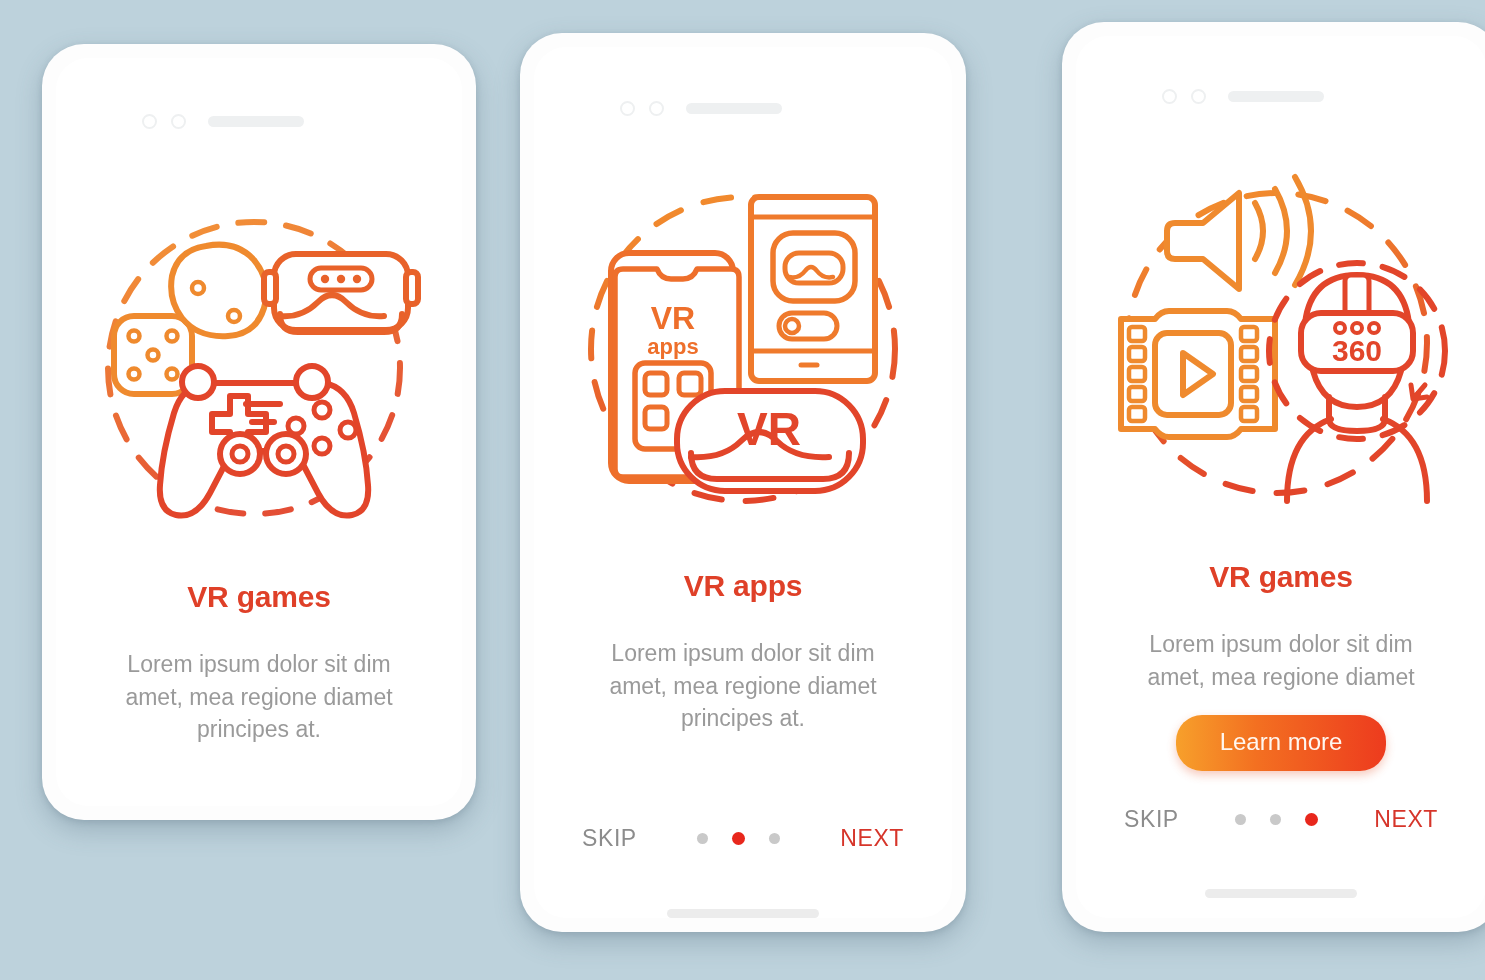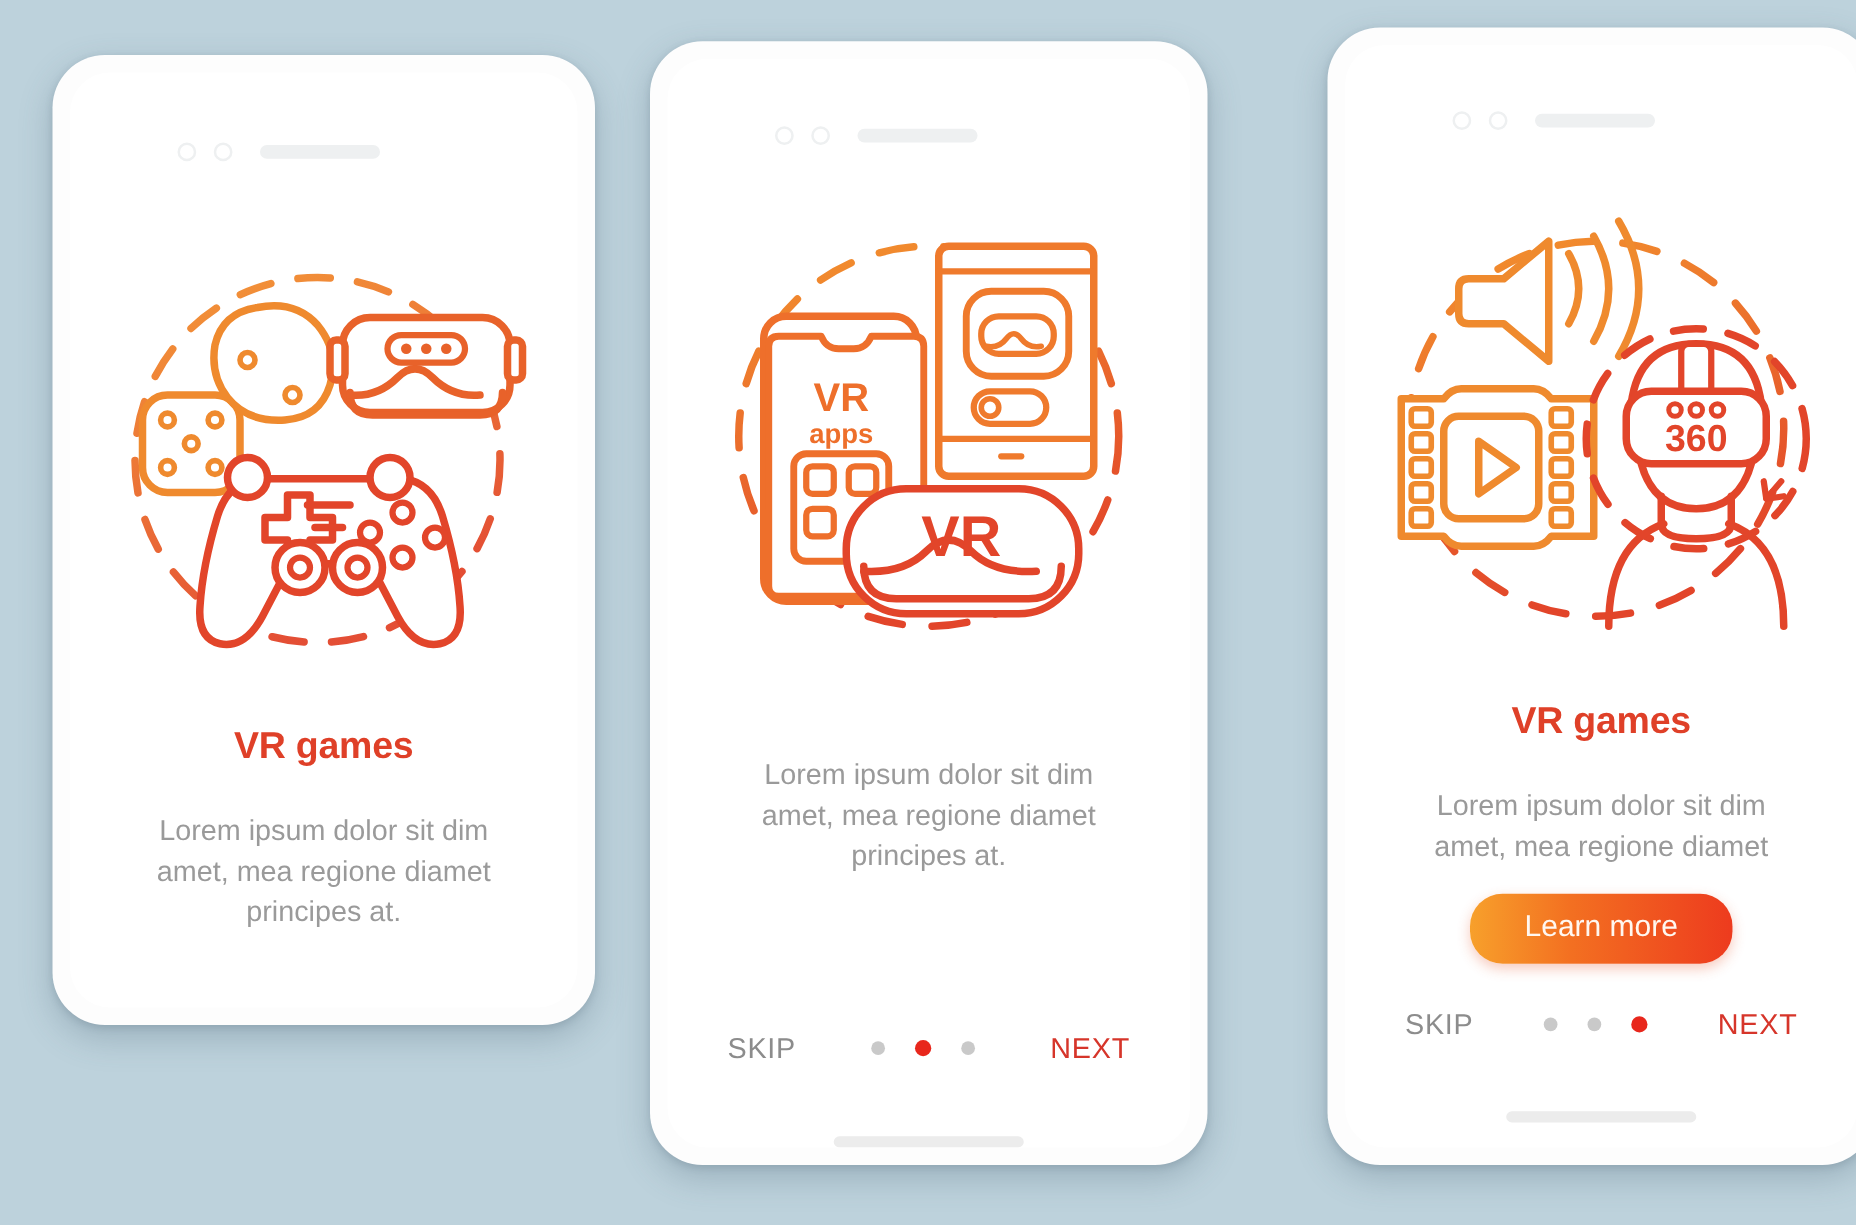--- a/index.html
+++ b/index.html
@@ -252,20 +252,21 @@
           <rect x="72" y="230" width="22" height="22" rx="5" stroke="#ee6f2b" stroke-width="5" fill="#fff"></rect>
 
           <rect x="104" y="214" width="186" height="100" rx="48" stroke="#e2452a" stroke-width="6" fill="#fff"></rect>
           <path d="M118 276 q0 26 26 26 h106 q26 0 26-26" stroke="#e2452a" stroke-width="6" fill="none"></path>
           <path d="M118 280 q32 2 50 -16 q18-18 36 0 q18 18 52 16" stroke="#e2452a" stroke-width="6" fill="none"></path>
           <text x="196" y="268" text-anchor="middle" font-family="Liberation Sans, sans-serif" font-size="46" font-weight="bold" fill="#e2452a">VR</text>
         </svg>
       </div>
 
       <div class="content">
+        <div class="title">VR apps</div>
         <div class="body-text">
           <div>Lorem ipsum dolor sit dim</div>
           <div>amet, mea regione diamet</div>
           <div>principes at.</div>
         </div>
       </div>
 
       <div class="nav">
         <span class="skip">SKIP</span>
         <span class="dots">

